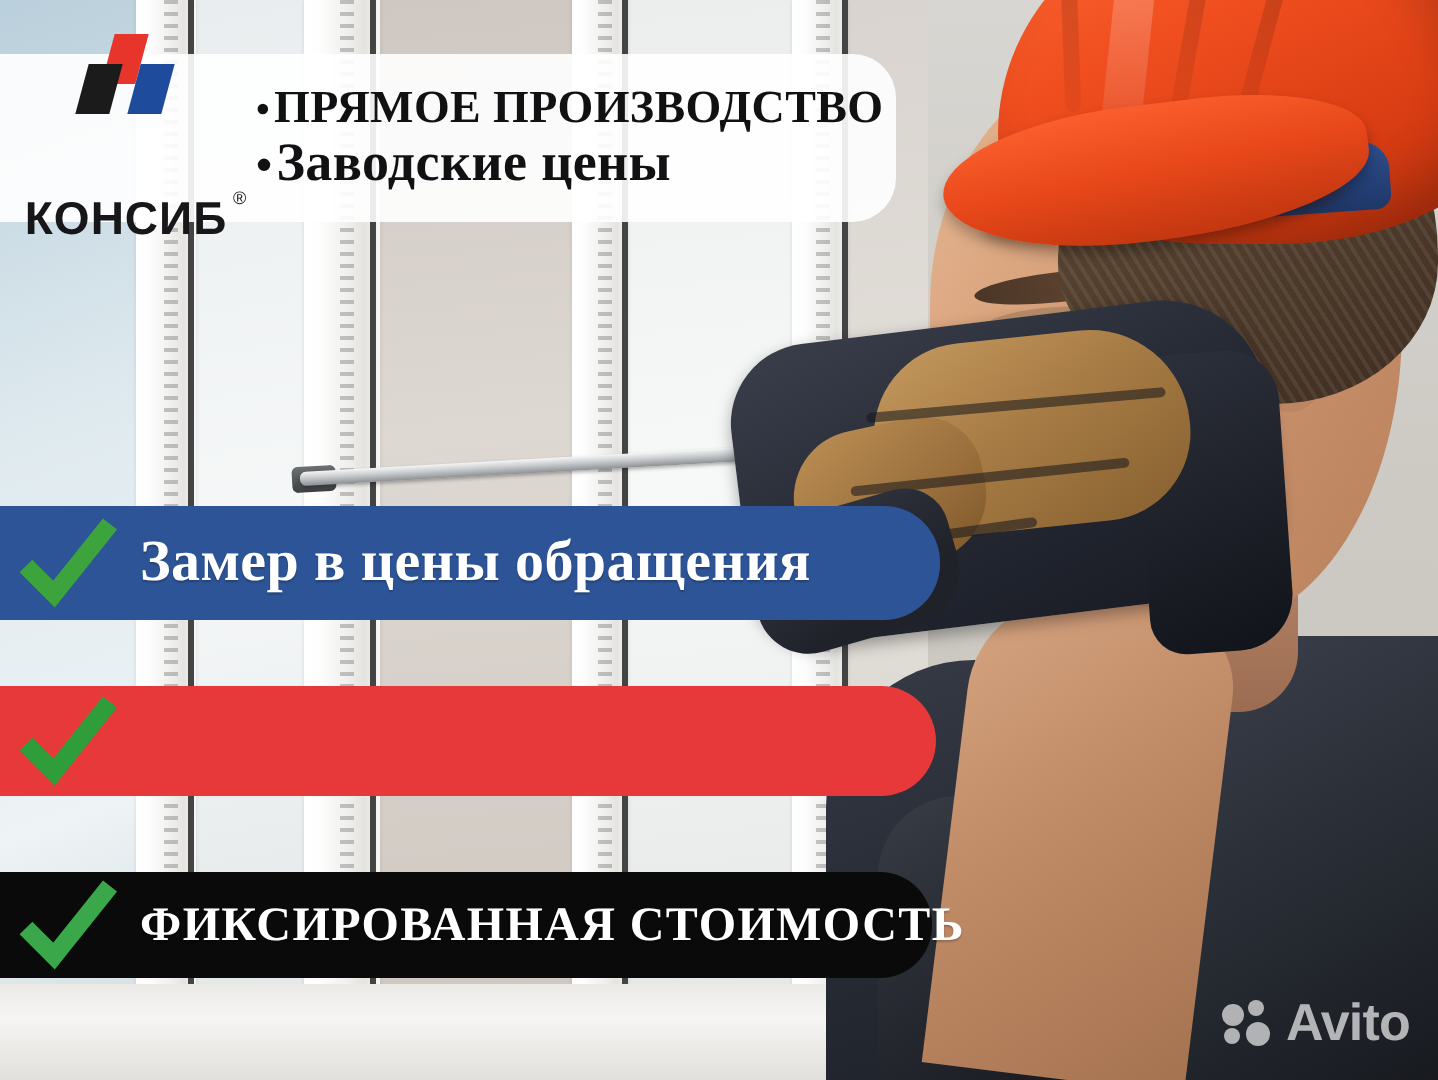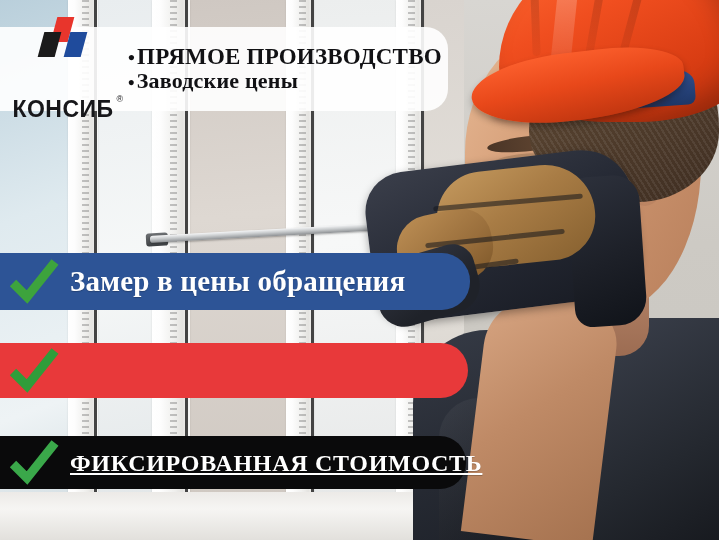--- a/index.html
+++ b/index.html
@@ -264,21 +264,21 @@
     position:relative; line-height:1;margin-top:42px;
   }
   .logo-reg { position:absolute; top:-3px; right:-10px; font-size:9px; font-weight:normal; }
 
   .bullets { margin-left:6px; }
   .bullet-line {
     font-family:"Liberation Serif", serif;
     color:#111114; line-height:1.06; white-space:nowrap; font-weight:bold;
   }
   .bl1 { font-size:23px; letter-spacing:.2px; }
-  .bl2 { font-size:22px; letter-spacing:.2px; }
+  .bl2 { font-size:27px; letter-spacing:.2px; }
   .dot { font-size:.85em; vertical-align:middle; margin-right:2px; }
 
   .banner-blue {
     left:-24px; top:253px; width:494px; height:57px;
     background:#2d5496; border-radius:0 28px 28px 0;
   }
   .banner-red {
     left:-24px; top:343px; width:492px; height:55px;
     background:#e8393a; border-radius:0 28px 28px 0;
   }
@@ -292,21 +292,21 @@
   }
   .check svg { display:block; width:48px; height:46px; overflow:visible; }
 
   .banner-text {
     font-family:"Liberation Serif", serif; font-weight:bold; color:#ffffff;
     white-space:nowrap; margin-left:12px; line-height:1;
     text-shadow:0 1px 1px rgba(0,0,0,.22);
   }
   .bt-blue  { font-size:29px; letter-spacing:.2px; }
   .bt-red   { font-size:29px; letter-spacing:.2px; }
-  .bt-black { font-size:24px; letter-spacing:.7px;text-decoration:underline; }
+  .bt-black { font-size:24px; letter-spacing:.7px; }
 
   
   .avito {
     position:absolute; right:14px; bottom:14px; height:30px;
     display:flex; align-items:center; gap:6px; opacity:.80;
   }
   .avito-dots { position:relative; width:26px; height:22px; flex:0 0 auto; }
   .avito-dots i { position:absolute; background:#d6d6d8; border-radius:50%; display:block; }
   .ad1 { left:0;   top:2px;  width:11px; height:11px; }
   .ad2 { left:13px; top:0;   width:8px;  height:8px; }
@@ -428,14 +428,23 @@
 
   <div class="banner banner-black">
     <span class="check">
       <svg viewBox="0 0 48 46">
           <path d="M3 24 L17 38 L45 3" fill="none" stroke="#3aa84a" stroke-width="9" stroke-linecap="butt" stroke-linejoin="miter"></path>
         </svg>
     </span>
     <span class="banner-text bt-black">ФИКСИРОВАННАЯ СТОИМОСТЬ</span>
   </div>
 
+  <div class="avito">
+    <span class="avito-dots">
+      <i class="ad1"></i>
+        <i class="ad2"></i>
+        <i class="ad3"></i>
+        <i class="ad4"></i>
+    </span>
+    <span class="avito-word">Avito</span>
+  </div>
 
 </div>
 
 </body></html>

